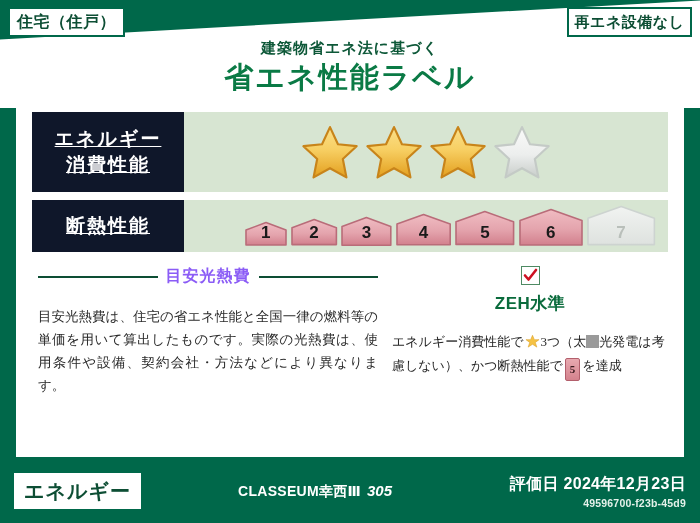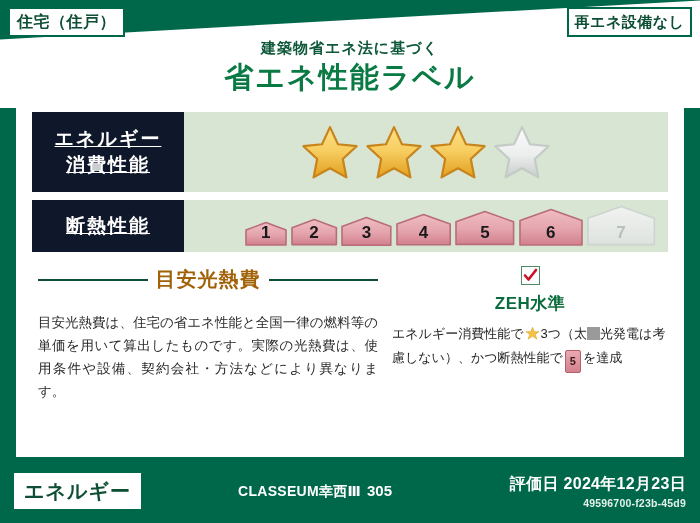--- a/index.html
+++ b/index.html
@@ -89,42 +89,42 @@
   .house-num {
     position: absolute; left: 0; right: 0; bottom: 4px; text-align: center;
     font-weight: bold; color: #1a1a1a; font-size: 17px; pointer-events: none;
   }
   .house-num.off { color: #b9bfba; }
 
   
   #cost-block { position: absolute; left: 22px; top: 170px; width: 340px; }
   .cost-head { display: flex; align-items: center; gap: 8px; }
   .cost-line { flex: 1; height: 2px; background: #0d4e34; }
-  .cost-head-text { color: #a16207; font-size: 20px; font-weight: bold; letter-spacing: 1px; white-space: nowrap; }
+  .cost-head-text { color: #8b5cf6; font-size: 16px; font-weight: bold; letter-spacing: 1px; white-space: nowrap; }
   .cost-amount {
     color: #cf0a16; font-size: 30px; font-weight: bold; text-align: center;
     margin-top: 7px; letter-spacing: 0px;
   }
   .cost-note {
     margin-top: 18px; color: #2a2a2a; font-size: 13.5px; line-height: 23px;
     text-align: justify;
   }
 
   
   #zeh-block { position: absolute; left: 376px; top: 170px; width: 276px; }
   .zeh-item { margin-bottom: 14px; }
   .zeh-title-row { display: flex; align-items: center; gap: 7px; flex-direction: column; }
   .check-box {
     width: 19px; height: 19px; border: 1.6px solid #4e8a63; background: #fff;
     position: relative; flex: 0 0 auto;
   }
   .check-box svg { position: absolute; left: 1px; top: 1px; }
   .zeh-title { color: #0a6b3c; font-size: 17px; font-weight: bold; letter-spacing: 0.5px; }
   .zeh-title.small { font-size: 15.5px; }
-  .zeh-desc { margin-top: 8px; color: #1f1f1f; font-size: 13px; line-height: 21px; }
+  .zeh-desc { margin-top: 16px; color: #1f1f1f; font-size: 13px; line-height: 21px; font-family: Liberation Serif, serif; }
   .inline-star { vertical-align: -3px; margin: 0 1px; }
   .inline-badge {
     display: inline-block; vertical-align: -3px;
     background: linear-gradient(#e8a9b0, #d4828d);
     border: 1px solid #b35f6c; color: #3a1a1f; font-weight: bold;
     font-size: 11px; padding: 0 4px; border-radius: 2px; margin: 0 2px;
   }
   .redact { display:inline-block; width: 13px; height: 13px; background:#9a9a9a; vertical-align:-2px; }
   .zeh-logo { display: inline-flex; align-items: flex-end; gap: 2px; vertical-align: -7px; margin-left: 2px; }
   .zeh-logo-sub { font-size: 4.5px; color: #2f7d3e; line-height: 5px; font-weight: bold; }
@@ -140,21 +140,21 @@
     padding: 0 10px 0 10px; gap: 9px;
   }
   #bels-third { color: #0d4e34; font-size: 20px; font-weight: bold; letter-spacing: 1px; }
   #bels-mark  { color: #0a7a45; font-size: 25px; font-weight: bold; letter-spacing: -0.5px; }
   #project-name {
     position: absolute; left: 238px; top: 22px; color: #ffffff;
     font-size: 14px; font-weight: bold; letter-spacing: 0.3px;
   }
   #unit-no {
     position: absolute; left: 367px; top: 21px; color: #ffffff;
-    font-size: 15px; font-weight: bold;
+    font-size: 15px; font-weight: bold; font-style: italic;
   }
   #eval-date {
     position: absolute; right: 14px; top: 13px; color: #ffffff;
     font-size: 16px; font-weight: bold; letter-spacing: 0.3px;
   }
   #eval-id {
     position: absolute; right: 14px; top: 36px; color: #e4f1ea;
     font-size: 10.5px; font-weight: bold; letter-spacing: 0.2px;
   }
 </style>

